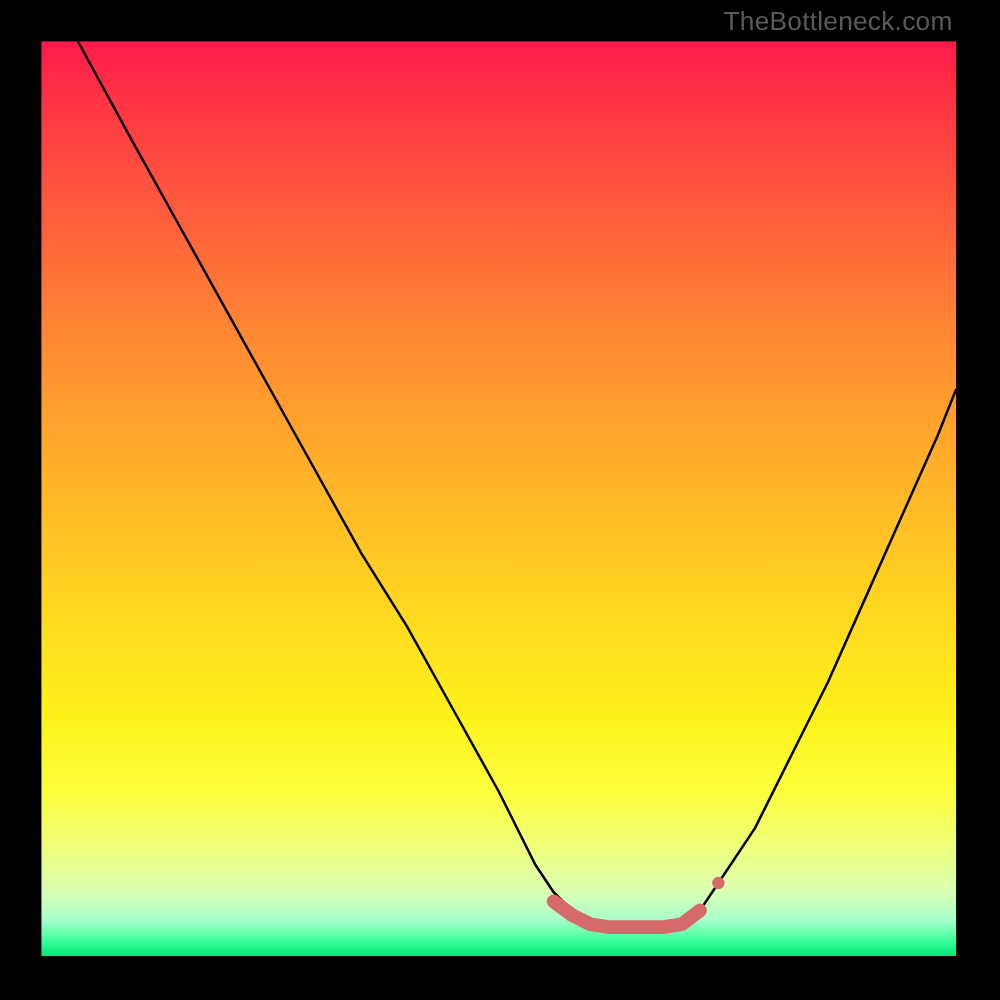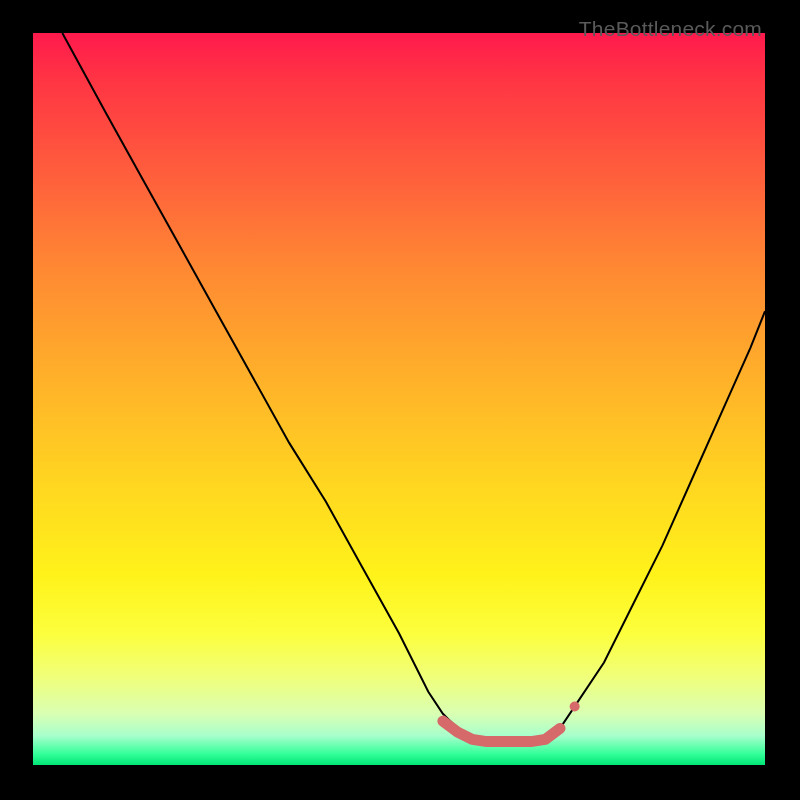--- a/index.html
+++ b/index.html
@@ -35,21 +35,21 @@
       #fff21a 74%,
       #fcff3d 82%,
       #f0ff7a 88%,
       #d9ffb3 93%,
       #a8ffcc 96%,
       #33ff99 98.5%,
       #00e676 100%);
   }
   .watermark {
     position: absolute;
-    top: 17px;
+    top: 6px;
     right: 38px;
     color: #5a5a5a;
     font-size: 21px;
     font-weight: 500;
     letter-spacing: 0.2px;
   }
   svg.curve {
     position: absolute;
     top: 0;
     left: 0;

